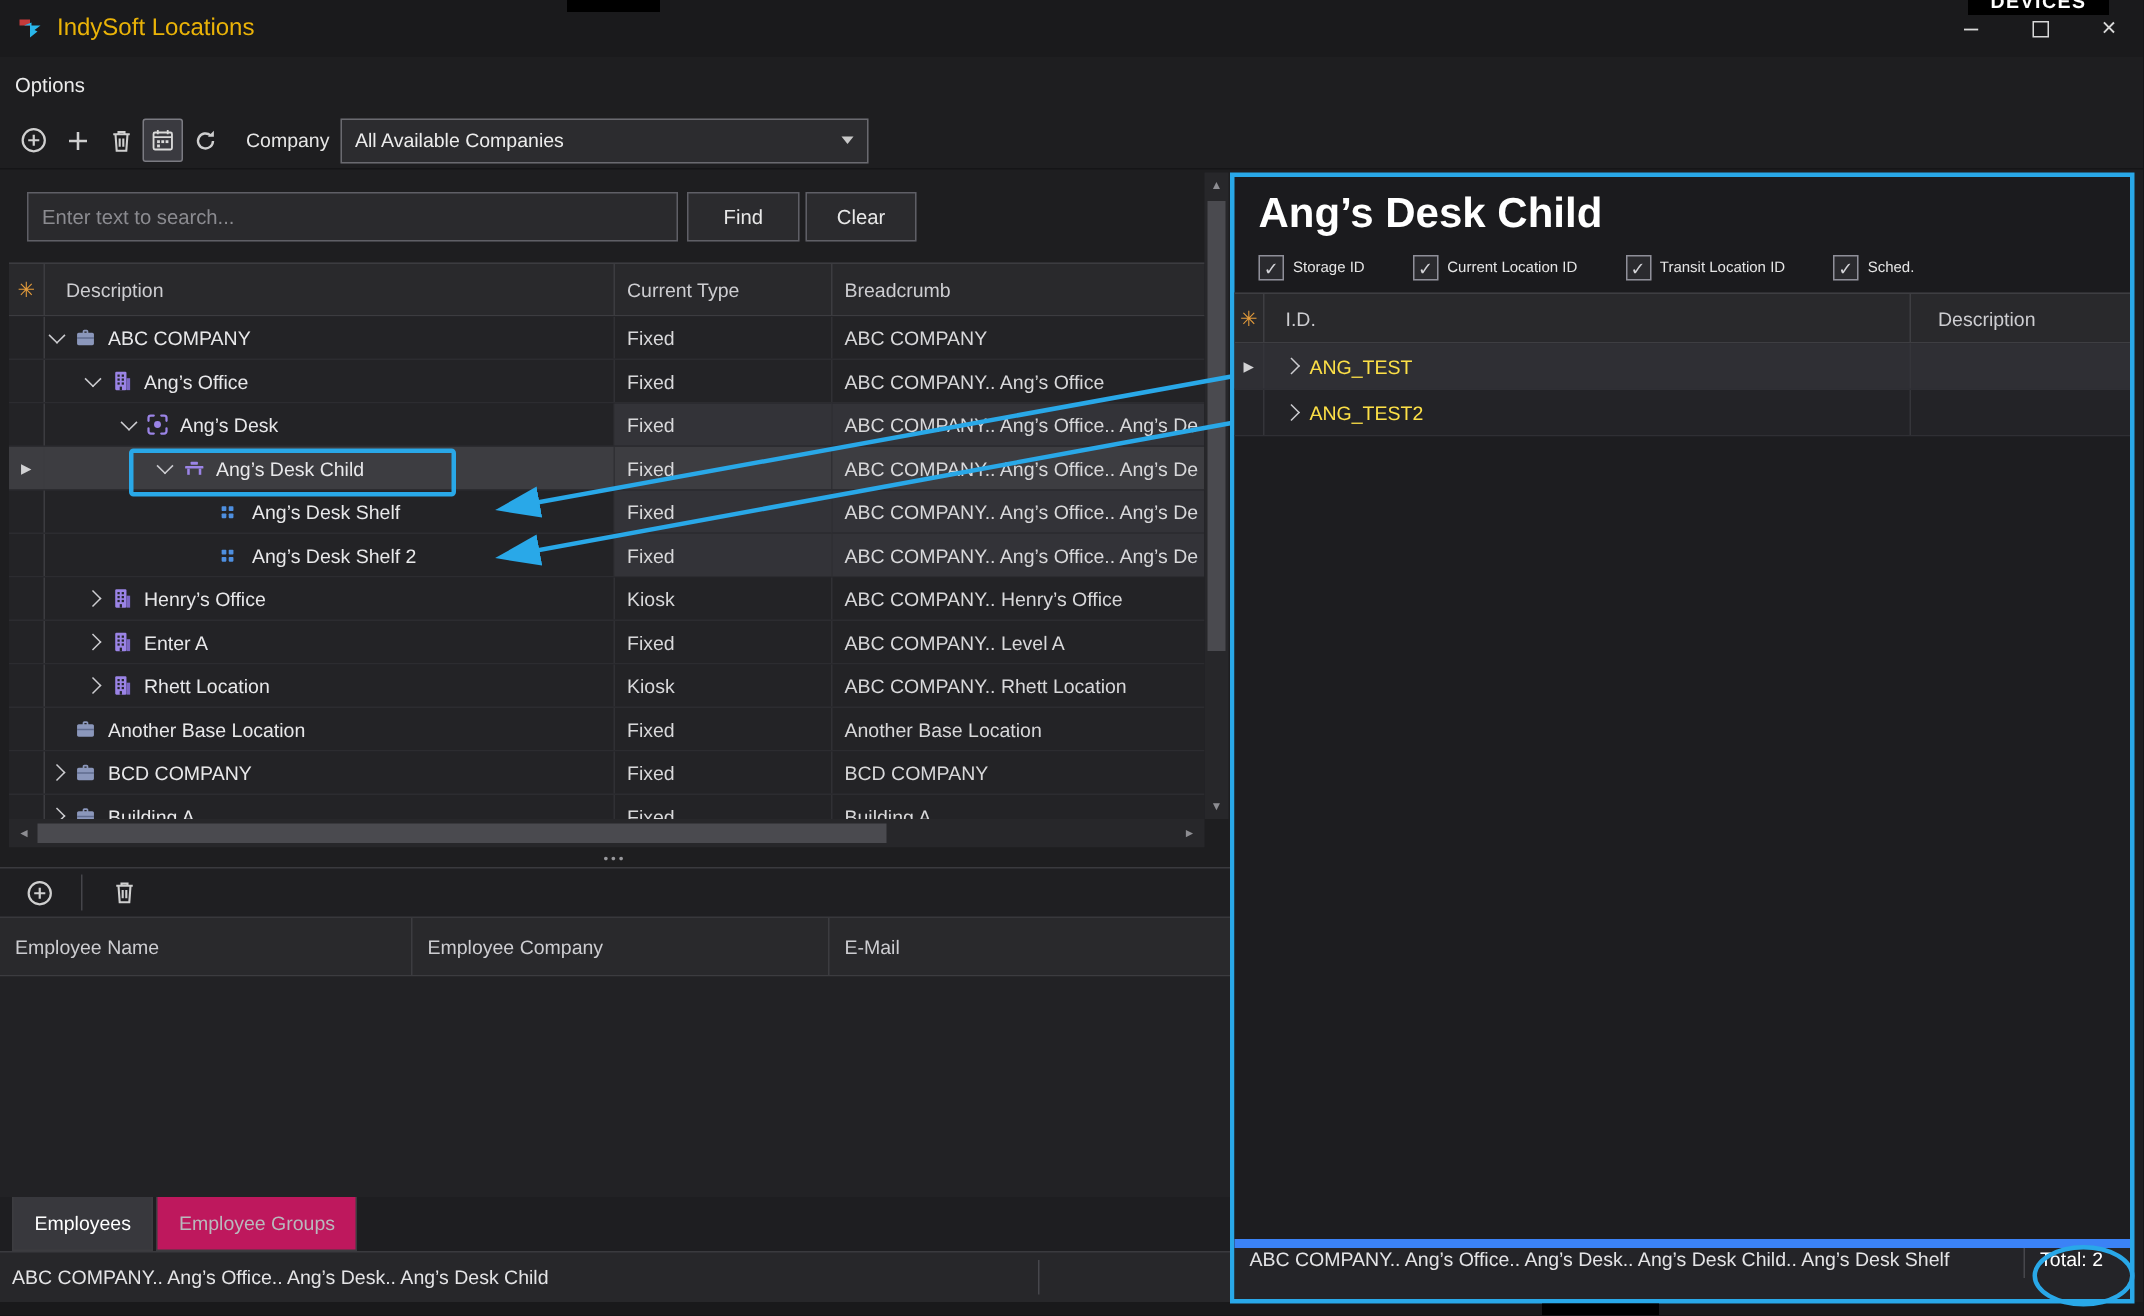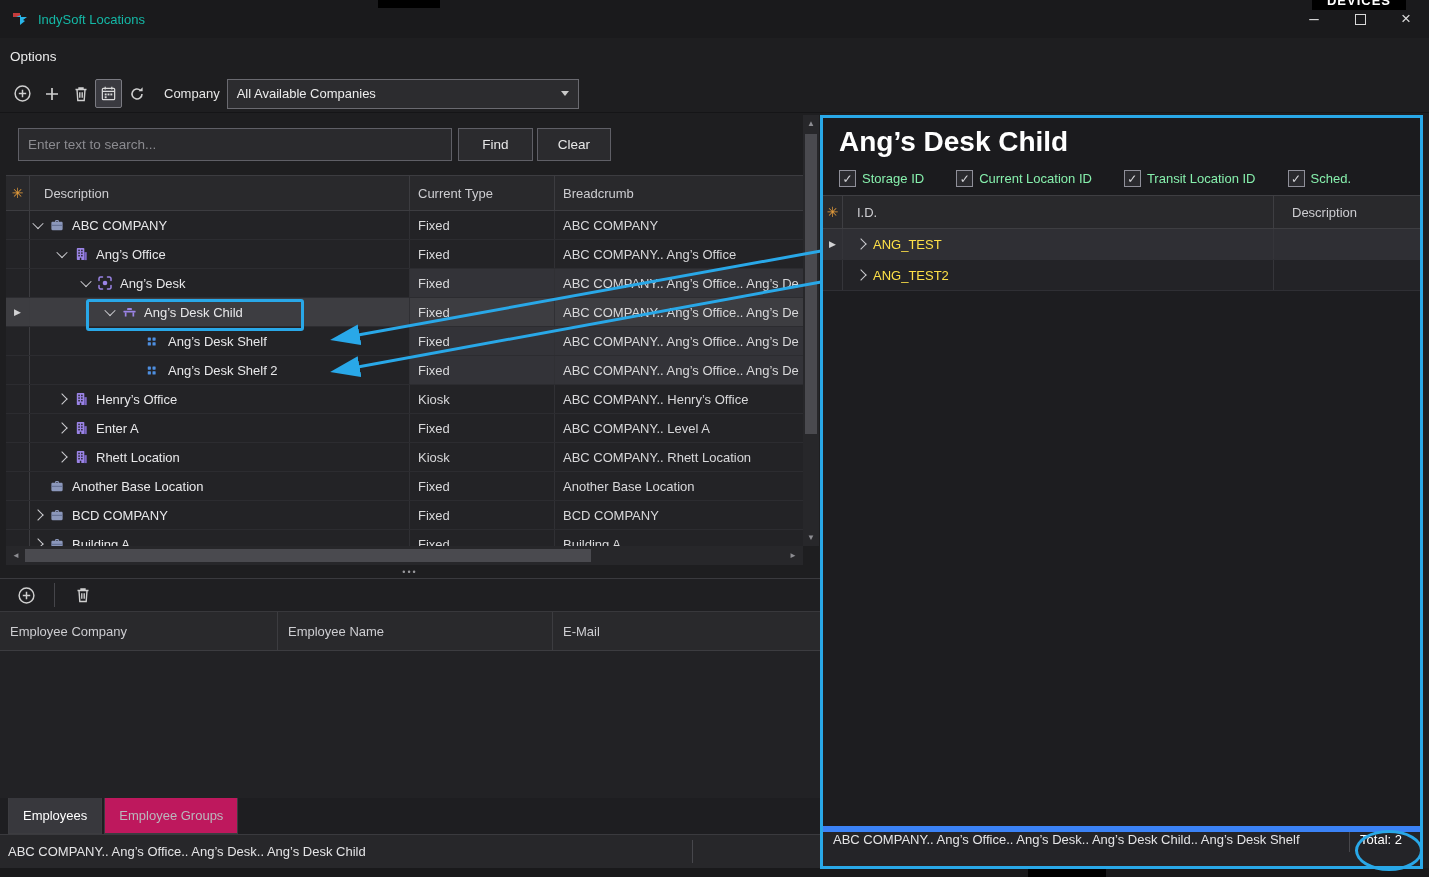--- a/index.html
+++ b/index.html
@@ -2,21 +2,21 @@
 <html><head>
 <meta charset="utf-8">
 <style>
 *{margin:0;padding:0;box-sizing:border-box}
 html,body{background:#101012}
 body{width:1429px;height:877px;overflow:hidden}
 .window{position:relative;width:1429px;height:877px;background:#1e1e20;font-family:"Liberation Sans",sans-serif;font-size:13px;color:#e2e2e2;overflow:hidden}
 
 .titlebar{position:absolute;left:0;top:0;width:100%;height:38px;background:#1a1a1c;display:flex;align-items:center;padding-left:12px;gap:9px}
 .app-icon{width:17px;height:17px;display:flex}
-.title{color:#14b8a6;font-size:13px}
+.title{color:#eab308;font-size:16px}
 .win-controls{margin-left:auto;display:flex;height:100%}
 .wc{width:46px;height:100%;display:flex;align-items:center;justify-content:center;color:#d9d9d9;font-size:17px;cursor:default}
 .maxbox{width:11px;height:11px;border:1px solid #d9d9d9;display:block}
 
 .menubar{position:absolute;left:0;top:38px;width:100%;height:37px;display:flex;align-items:center}
 .menu-item{padding:0 10px;height:100%;display:flex;align-items:center;color:#ececec;font-size:13.5px}
 .toolbar{position:absolute;left:0;top:75px;width:100%;height:38px;display:flex;align-items:center;padding-left:8px;border-bottom:1px solid #151517}
 .tb-icon{width:29px;height:30px;display:flex;align-items:center;justify-content:center}
 .tb-icon.toggled{background:#3a3a40;border:1px solid #7b7b82;border-radius:2px;width:27px;height:29px}
 .company-label{margin:0 7px 0 13px;color:#e6e6e6}
@@ -78,21 +78,21 @@
 .tab.active{background:#38383d;color:#ffffff}
 
 .status-left{position:absolute;left:0;top:834px;width:820px;height:34px;background:#27272a;border-top:1px solid #3a3a3e;display:flex;align-items:center;padding-left:8px;color:#e4e4e6}
 .st-vline{position:absolute;left:692px;top:5px;bottom:5px;width:1px;background:#47474c}
 
 .right-panel{position:absolute;left:820px;top:115px;width:603px;height:754px;border:3px solid #29a8e8;background:#1b1b1e;display:flex;flex-direction:column;z-index:10}
 .dp-title{padding:8px 16px 0;font-size:28px;font-weight:700;color:#ffffff}
 .dp-checks{display:flex;gap:32px;padding:12px 16px 2px;align-items:center}
 .dp-check{display:flex;align-items:center;gap:6px}
 .cbox{width:17px;height:17px;background:#2a2a2e;border:1px solid #8f8f99;display:flex;align-items:center;justify-content:center;font-size:12px;color:#d4d4d8;line-height:1}
-.clabel{font-size:13px;color:#86efac}
+.clabel{font-size:10px;color:#e5e5e5}
 .dg-header{display:flex;height:34px;background:#29292c;border-top:1px solid #3e3e42;border-bottom:1px solid #3e3e42;align-items:stretch;margin-top:6px;color:#cdcdd1}
 .dg-ind{width:20px;border-right:1px solid #3e3e42;display:flex;align-items:center;justify-content:center;flex:0 0 auto}
 .dg-col.id{flex:1;display:flex;align-items:center;padding-left:14px}
 .dg-col.desc{width:147px;border-left:1px solid #3e3e42;display:flex;align-items:center;padding-left:18px}
 .dg-row{display:flex;height:31px;background:#232327;border-bottom:1px solid #2f2f34;align-items:stretch}
 .dg-row.sel{background:#2f2f34}
 .dg-ind2{width:20px;border-right:1px solid #35353a;display:flex;align-items:center;justify-content:center;flex:0 0 auto}
 .dg-cell{display:flex;align-items:center;overflow:hidden}
 .dg-cell.id{flex:1;padding-left:14px;gap:8px}
 .dlabel{color:#fde047}
@@ -454,22 +454,22 @@
           </svg>
       </span>
       <span class="vline"></span>
       <span class="tb-icon">
         <svg width="18" height="18" viewBox="0 0 18 18">
             <path fill="none" stroke="#cfcfcf" stroke-width="1.4" d="M3.5 4.5h11M7 4.5V3h4v1.5M5 4.5 5.8 15.5h6.4L13 4.5M7.8 7.3v5.5M10.2 7.3v5.5"></path>
           </svg>
       </span>
     </div>
     <div class="emp-header">
+      <div class="emp-col c2">Employee Name</div>
       <div class="emp-col c1">Employee Company</div>
-      <div class="emp-col c2">Employee Name</div>
       <div class="emp-col c3">E-Mail</div>
     </div>
     <div class="emp-body"></div>
     <div class="tabs" id="emp-tabs">
         <div class="tab active">Employees</div>
         <div class="tab">Employee Groups</div>
       </div>
   </div>
 
   <div class="status-left">

